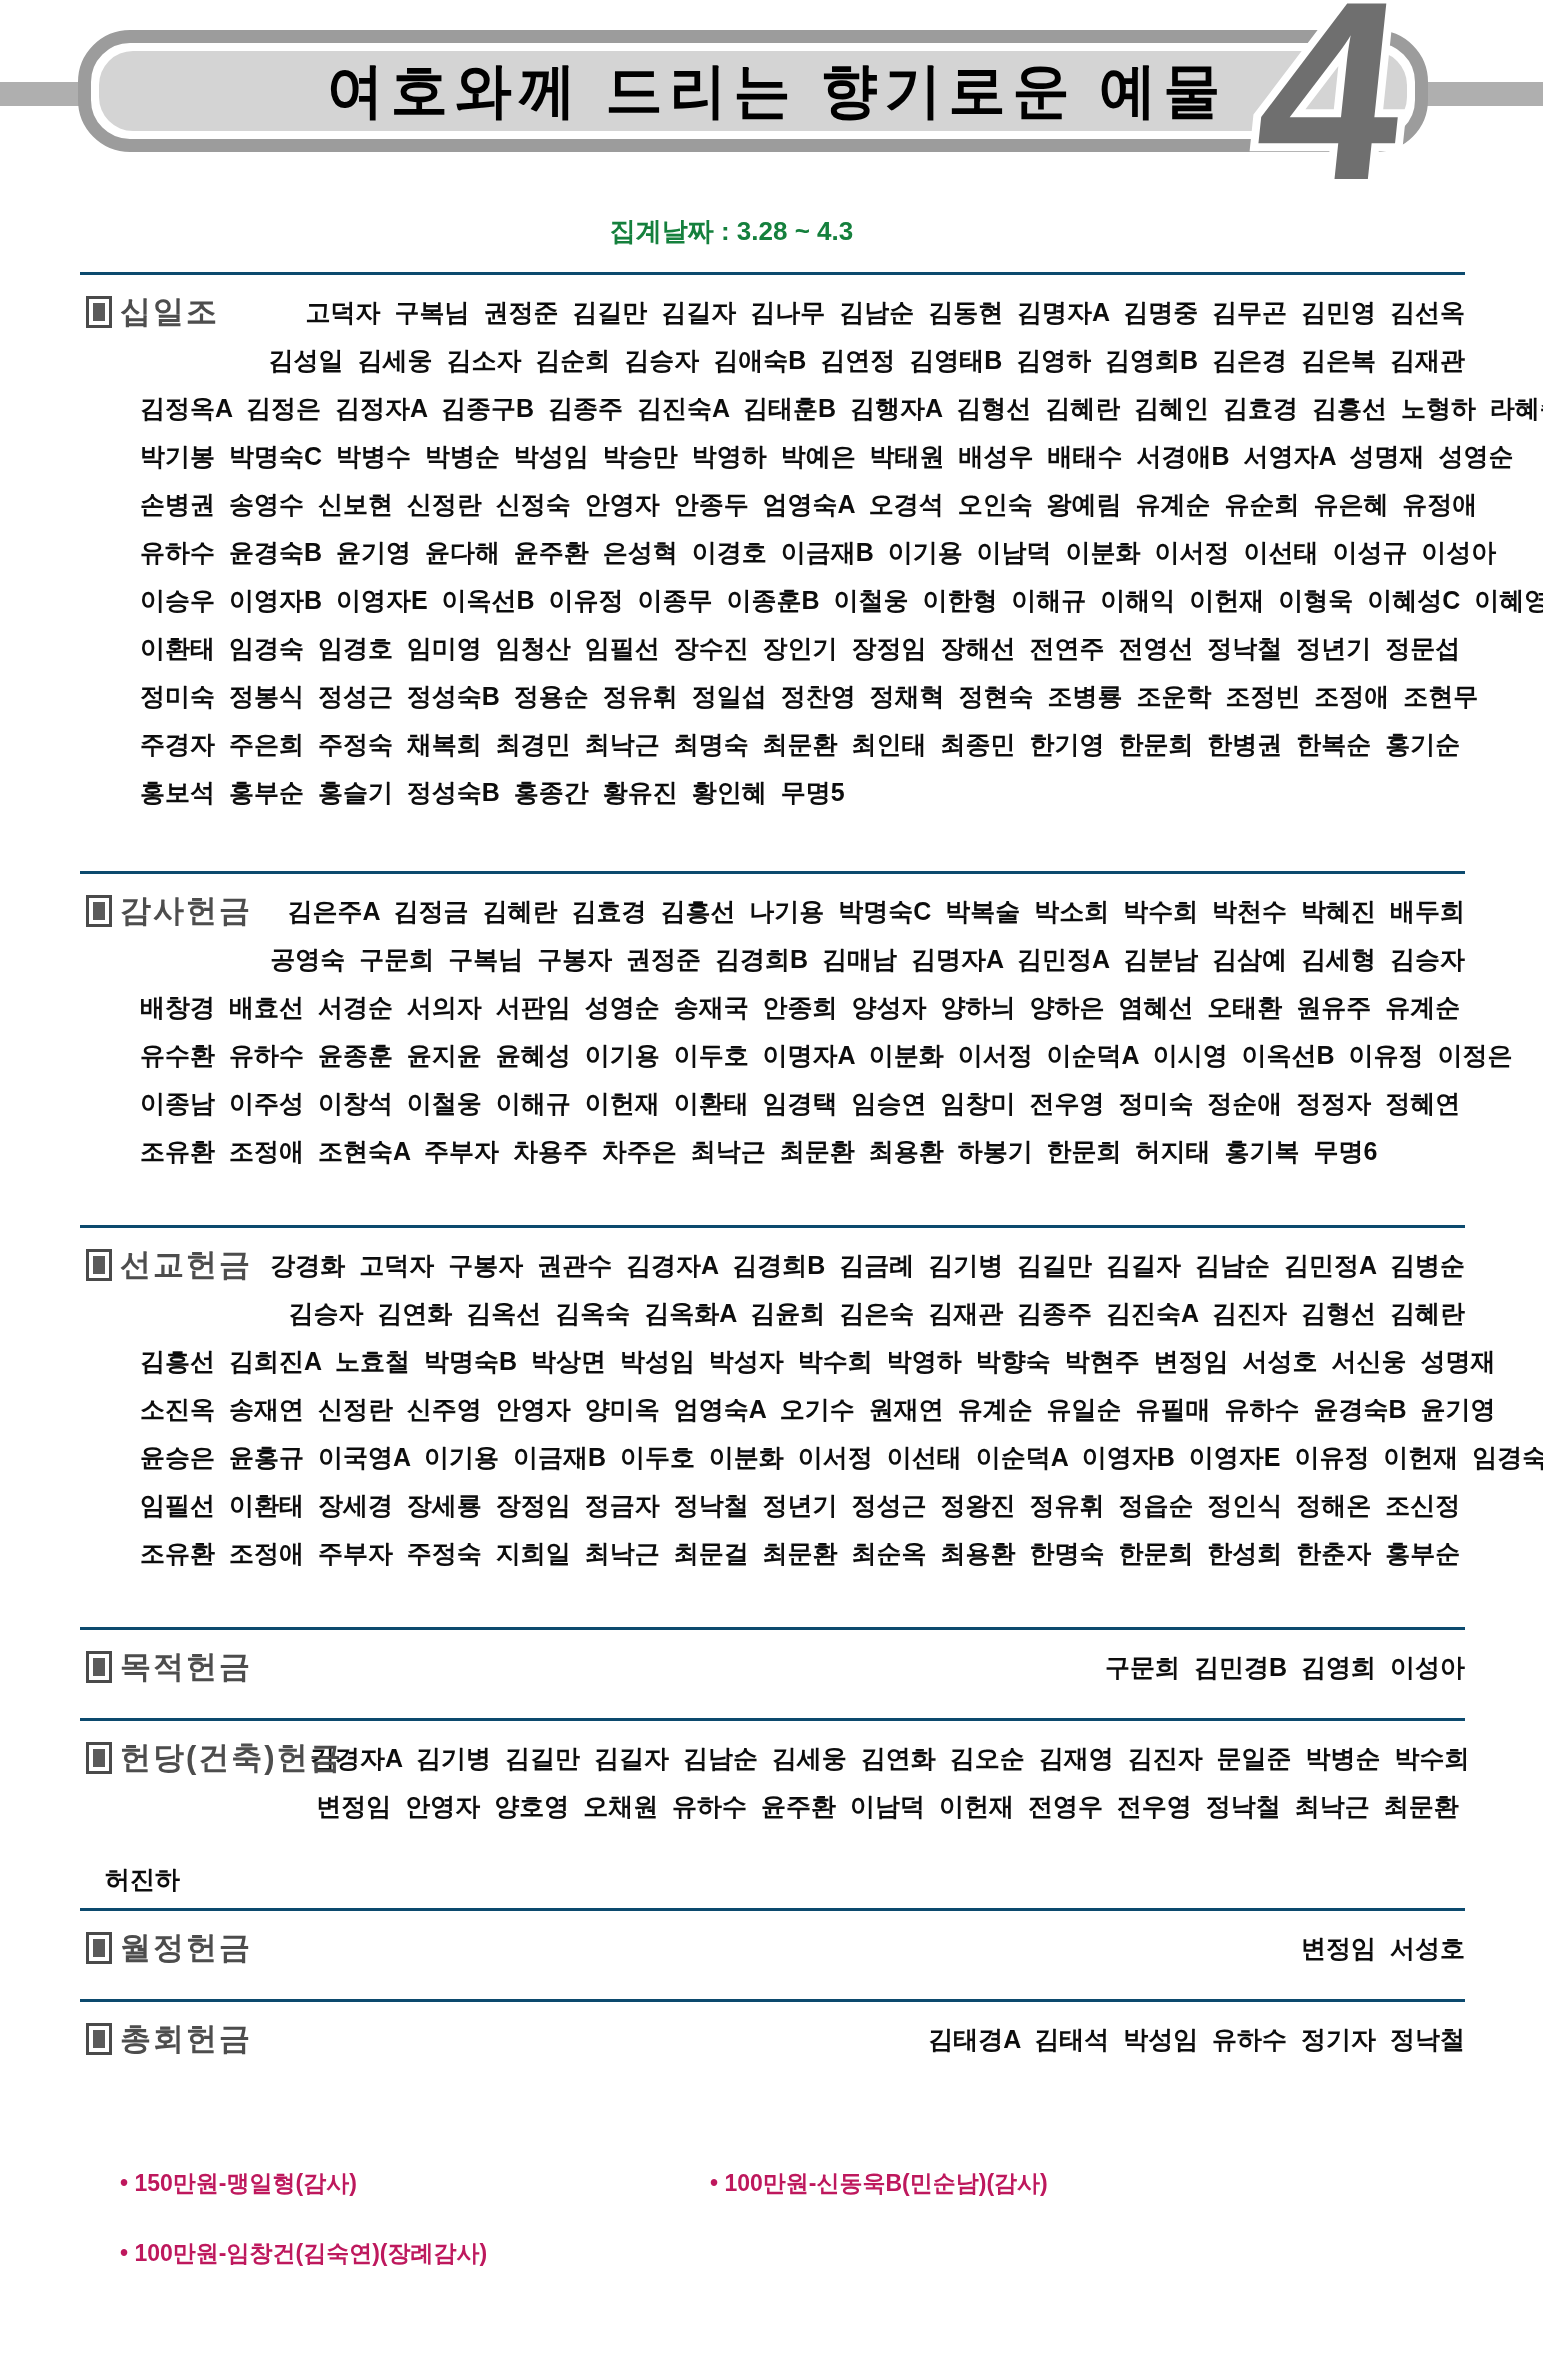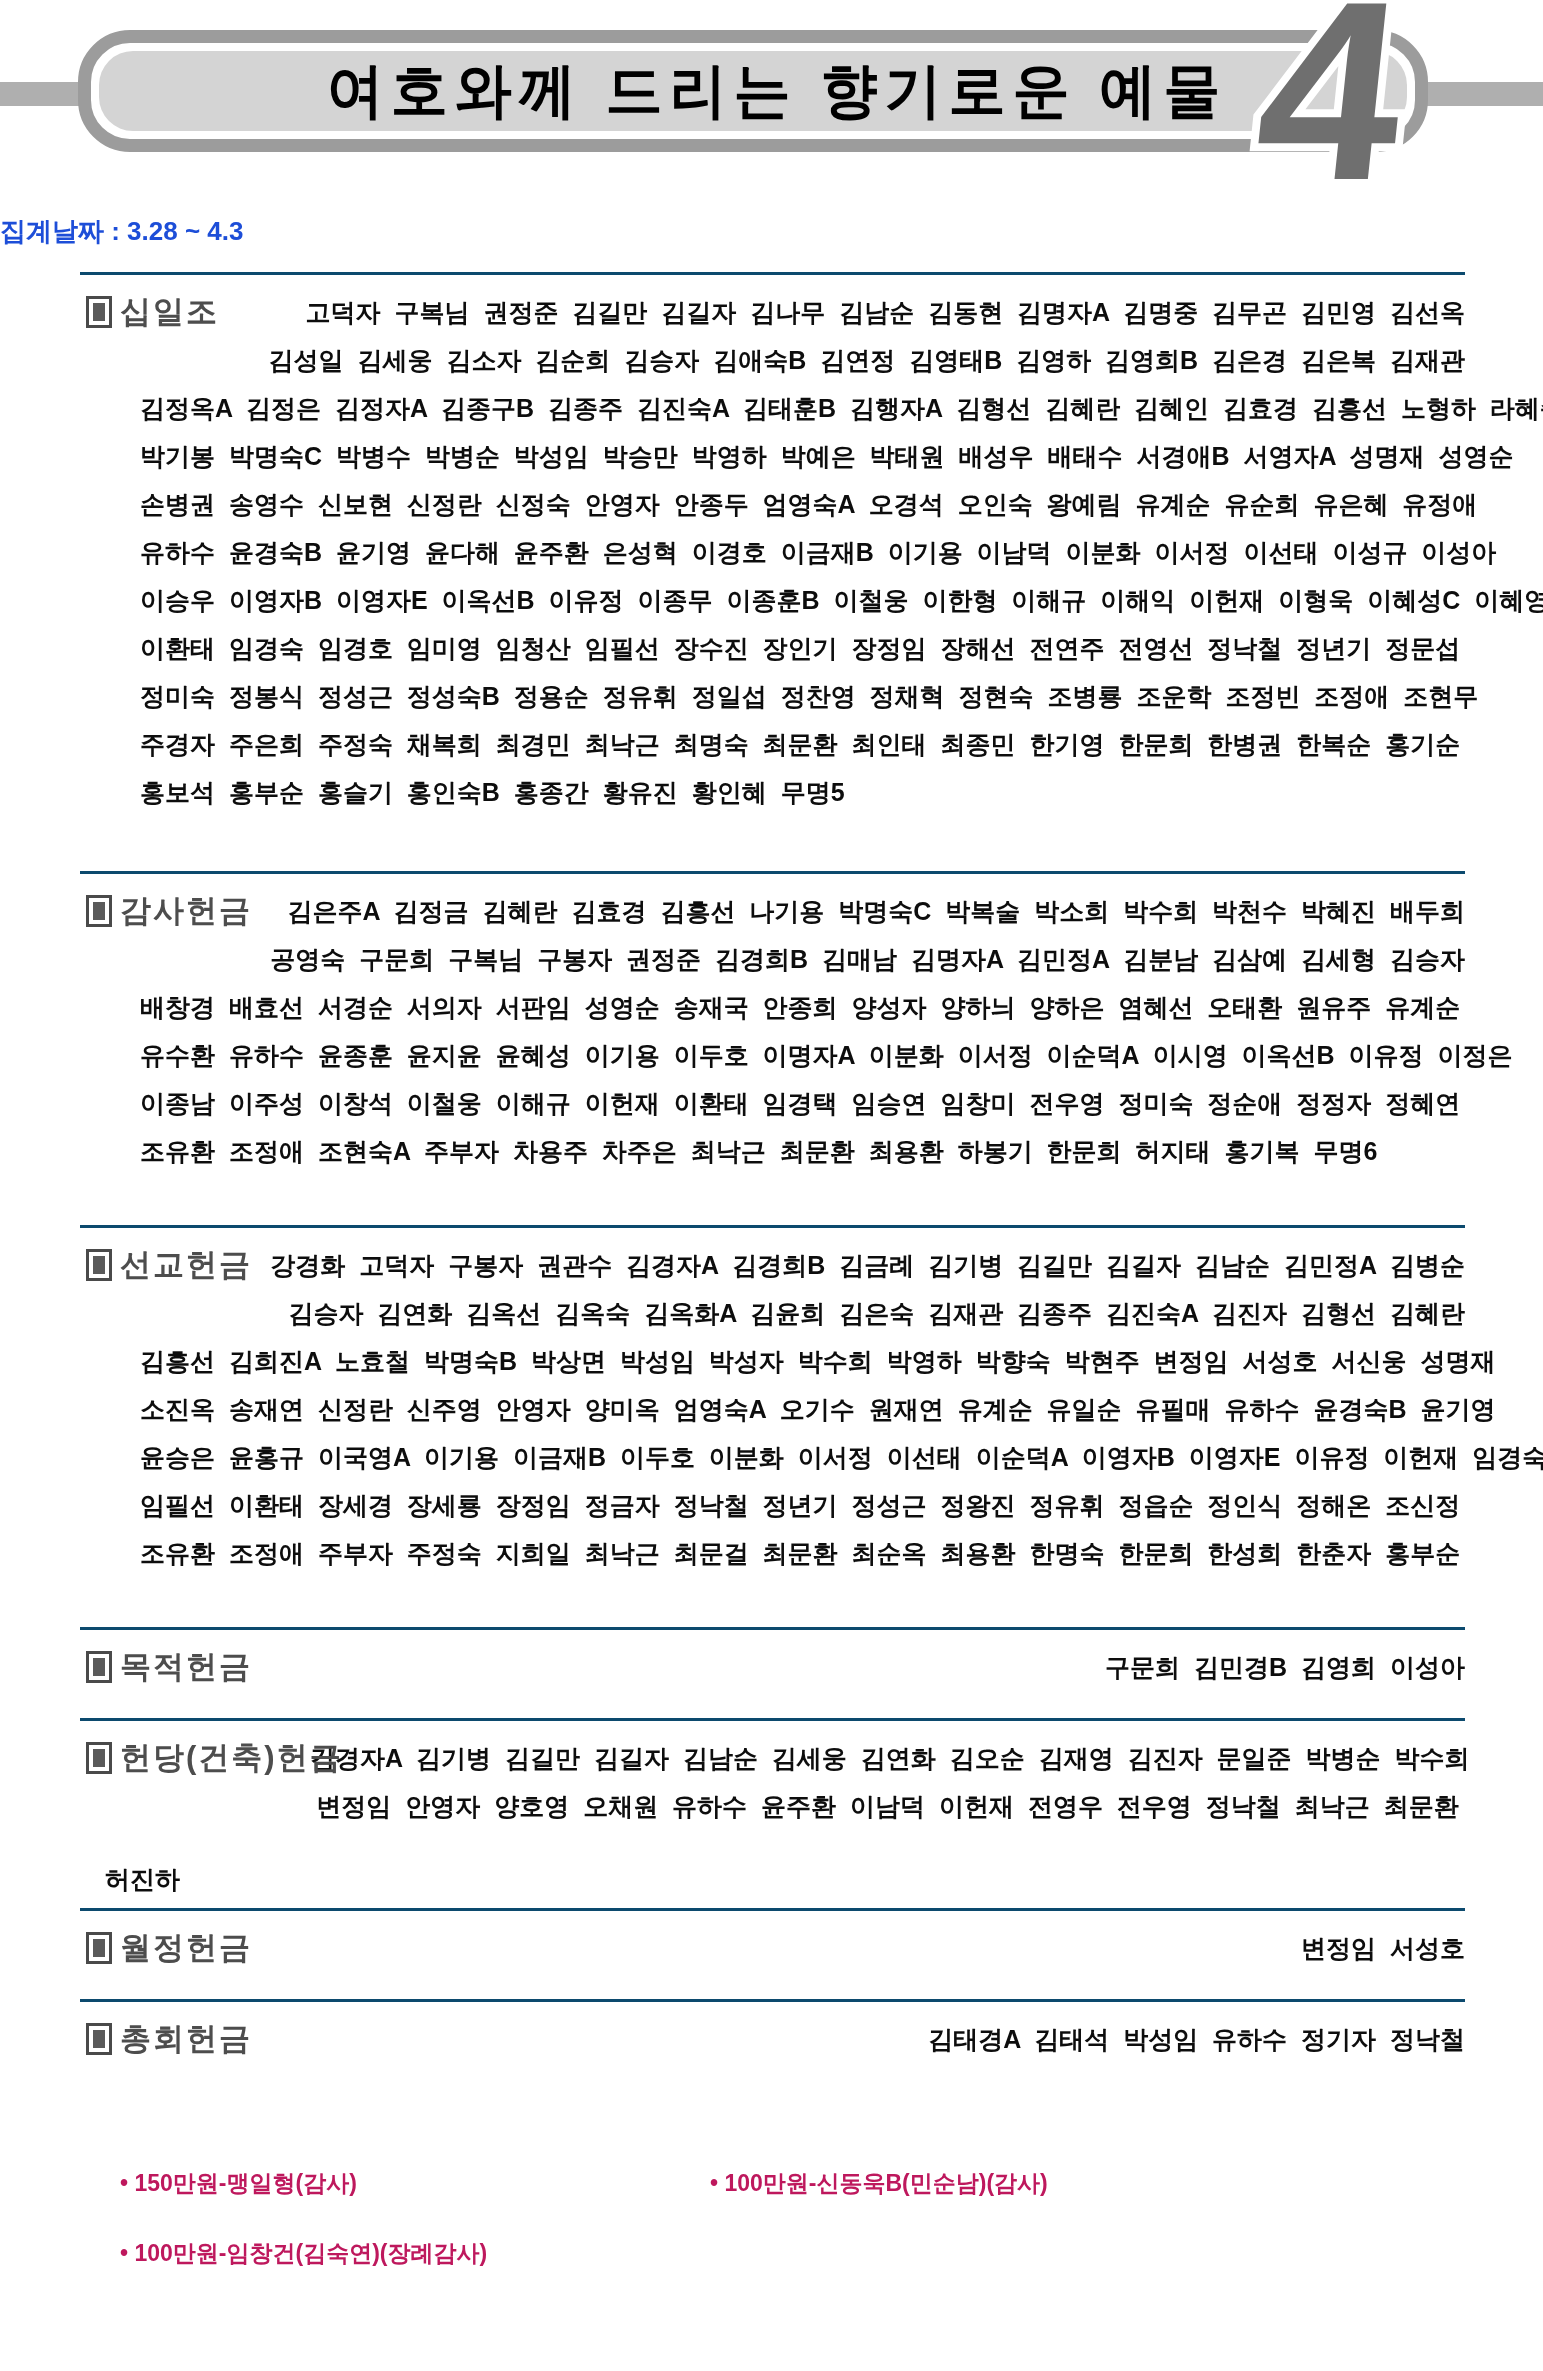--- a/index.html
+++ b/index.html
@@ -34,22 +34,22 @@
   }
   .big-num {
     position:absolute; left:1246px; top:-34px; width:170px; height:250px;
     line-height:250px; text-align:center; transform:skewX(-6deg);
   }
   .big-num span { position:absolute; left:0; top:0; width:100%; font-size:255px; font-weight:800; }
   .big-num .stroke { -webkit-text-stroke:16px #ffffff; color:#ffffff; }
   .big-num .fill   { color:#6f6f6f; }
 
   .date-line {
-    text-align:left; padding-right:80px; margin-top:6px;
-    font-size:26px; font-weight:700; color:#1d4ed8; letter-spacing:0px;
+    text-align:center; padding-right:80px; margin-top:6px;
+    font-size:26px; font-weight:700; color:#15803d; letter-spacing:0px;
     height:44px;
   }
 
   
   .sections { margin:14px 78px 0 80px; }
   section { position:relative; border-top:3px solid #0c4a6e; padding-top:13px; }
   .pb-xl { padding-bottom:55px; }
   .pb-l  { padding-bottom:50px; }
   .pb-m  { padding-bottom:27px; }
   .pb-s  { padding-bottom:5px;  }
@@ -113,21 +113,21 @@
       <div class="row lead">고덕자 구복님 권정준 김길만 김길자 김나무 김남순 김동현 김명자A 김명중 김무곤 김민영 김선옥</div>
       <div class="row lead">김성일 김세웅 김소자 김순희 김승자 김애숙B 김연정 김영태B 김영하 김영희B 김은경 김은복 김재관</div>
       <div class="row cont">김정옥A 김정은 김정자A 김종구B 김종주 김진숙A 김태훈B 김행자A 김형선 김혜란 김혜인 김효경 김흥선 노형하 라혜순</div>
       <div class="row cont">박기봉 박명숙C 박병수 박병순 박성임 박승만 박영하 박예은 박태원 배성우 배태수 서경애B 서영자A 성명재 성영순</div>
       <div class="row cont">손병권 송영수 신보현 신정란 신정숙 안영자 안종두 엄영숙A 오경석 오인숙 왕예림 유계순 유순희 유은혜 유정애</div>
       <div class="row cont">유하수 윤경숙B 윤기영 윤다해 윤주환 은성혁 이경호 이금재B 이기용 이남덕 이분화 이서정 이선태 이성규 이성아</div>
       <div class="row cont">이승우 이영자B 이영자E 이옥선B 이유정 이종무 이종훈B 이철웅 이한형 이해규 이해익 이헌재 이형욱 이혜성C 이혜영</div>
       <div class="row cont">이환태 임경숙 임경호 임미영 임청산 임필선 장수진 장인기 장정임 장해선 전연주 전영선 정낙철 정년기 정문섭</div>
       <div class="row cont">정미숙 정봉식 정성근 정성숙B 정용순 정유휘 정일섭 정찬영 정채혁 정현숙 조병룡 조운학 조정빈 조정애 조현무</div>
       <div class="row cont">주경자 주은희 주정숙 채복희 최경민 최낙근 최명숙 최문환 최인태 최종민 한기영 한문희 한병권 한복순 홍기순</div>
-      <div class="row cont">홍보석 홍부순 홍슬기 홍인숙B 홍종간 황유진 황인혜 무명5</div>
+      <div class="row cont">홍보석 홍부순 홍슬기 정성숙B 홍종간 황유진 황인혜 무명5</div>
     </section>
 
     <section class="pb-l">
       <div class="sec-head">
         <span class="sec-icon">
             <i></i>
           </span>
         <span class="sec-title">감사헌금</span>
       </div>
       <div class="row lead">김은주A 김정금 김혜란 김효경 김흥선 나기용 박명숙C 박복술 박소희 박수희 박천수 박혜진 배두희</div>

